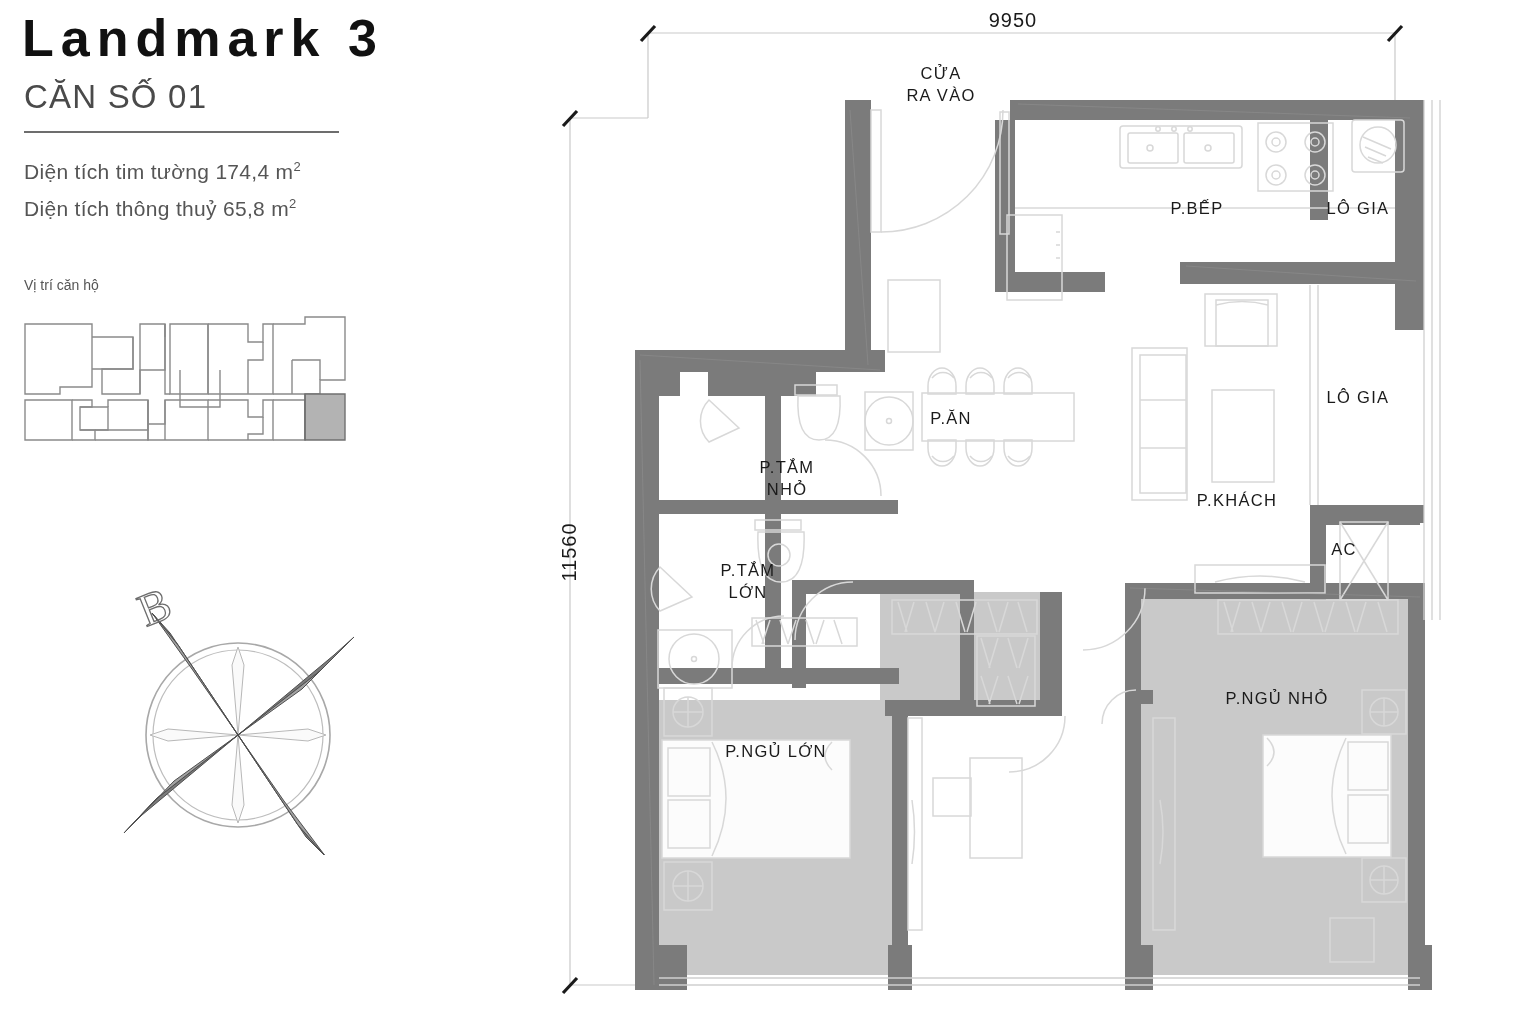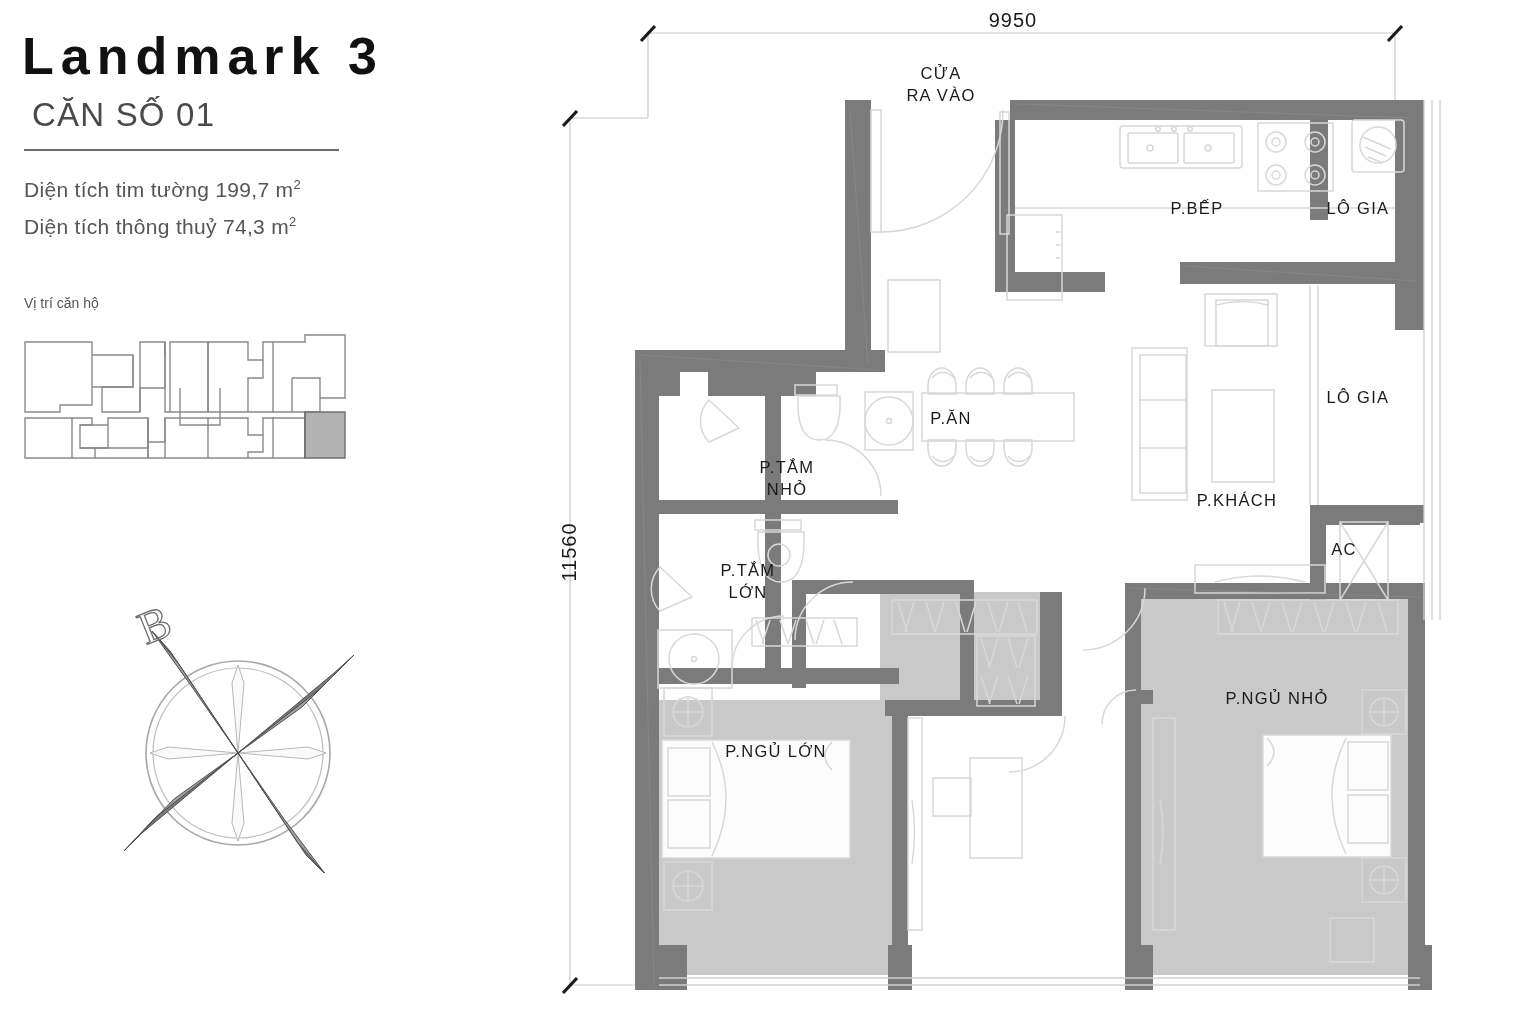--- a/index.html
+++ b/index.html
@@ -6,32 +6,32 @@
   html, body {
     margin: 0; padding: 0;
     width: 1536px; height: 1025px;
     background: #ffffff;
     font-family: "Liberation Sans", sans-serif;
     overflow: hidden;
   }
   #root { position: relative; width: 1536px; height: 1025px; background:#fff; }
 
   
-  .panel { position: absolute; left: 0; top: 18px; width: 560px; height: 834px; }
+  .panel { position: absolute; left: 0; top: 0; width: 560px; height: 834px; }
 
   .title {
     position: absolute; left: 22px; top: 8px;
     font-size: 52px; font-weight: 700; color: #111;
     letter-spacing: 7px;
     white-space: nowrap;
   }
   .subtitle {
     position: absolute; left: 24px; top: 78px;
     font-size: 33px; color: #4a4a4a; letter-spacing: 1.2px;
-    font-weight: 400; white-space: nowrap; margin-left: 8px;
+    font-weight: 400; white-space: nowrap;
   }
   .rule {
     position: absolute; left: 24px; top: 131px;
     width: 315px; height: 2px; background: #6d6d6d;
   }
   .area-line {
     position: absolute; left: 24px;
     font-size: 21px; color: #555; letter-spacing: .3px;
     white-space: nowrap;
   }
@@ -58,24 +58,24 @@
 
 <div id="root">
 
   <div class="panel">
 
     <div class="title">Landmark 3</div>
     <div class="subtitle">CĂN SỐ 01</div>
     <div class="rule"></div>
 
     <div class="area-line area-1">
-      <span>Diện tích tim tường 199,7 m</span><sup>2</sup>
+      <span>Diện tích tim tường 174,4 m</span><sup>2</sup>
     </div>
     <div class="area-line area-2">
-      <span>Diện tích thông thuỷ 74,3 m</span><sup>2</sup>
+      <span>Diện tích thông thuỷ 65,8 m</span><sup>2</sup>
     </div>
 
     <div class="loc-label">Vị trí căn hộ</div>
 
     <div class="loc-wrap">
       <svg width="330" height="132" viewBox="0 0 330 132">
         <g fill="none" stroke="#8a8a8a" stroke-width="1.4">
 
           <path d="M5 12 L72 12 L72 75 L40 75 L40 82 L5 82 Z"></path>
           <path d="M72 25 L113 25 L113 57 L72 57"></path>

